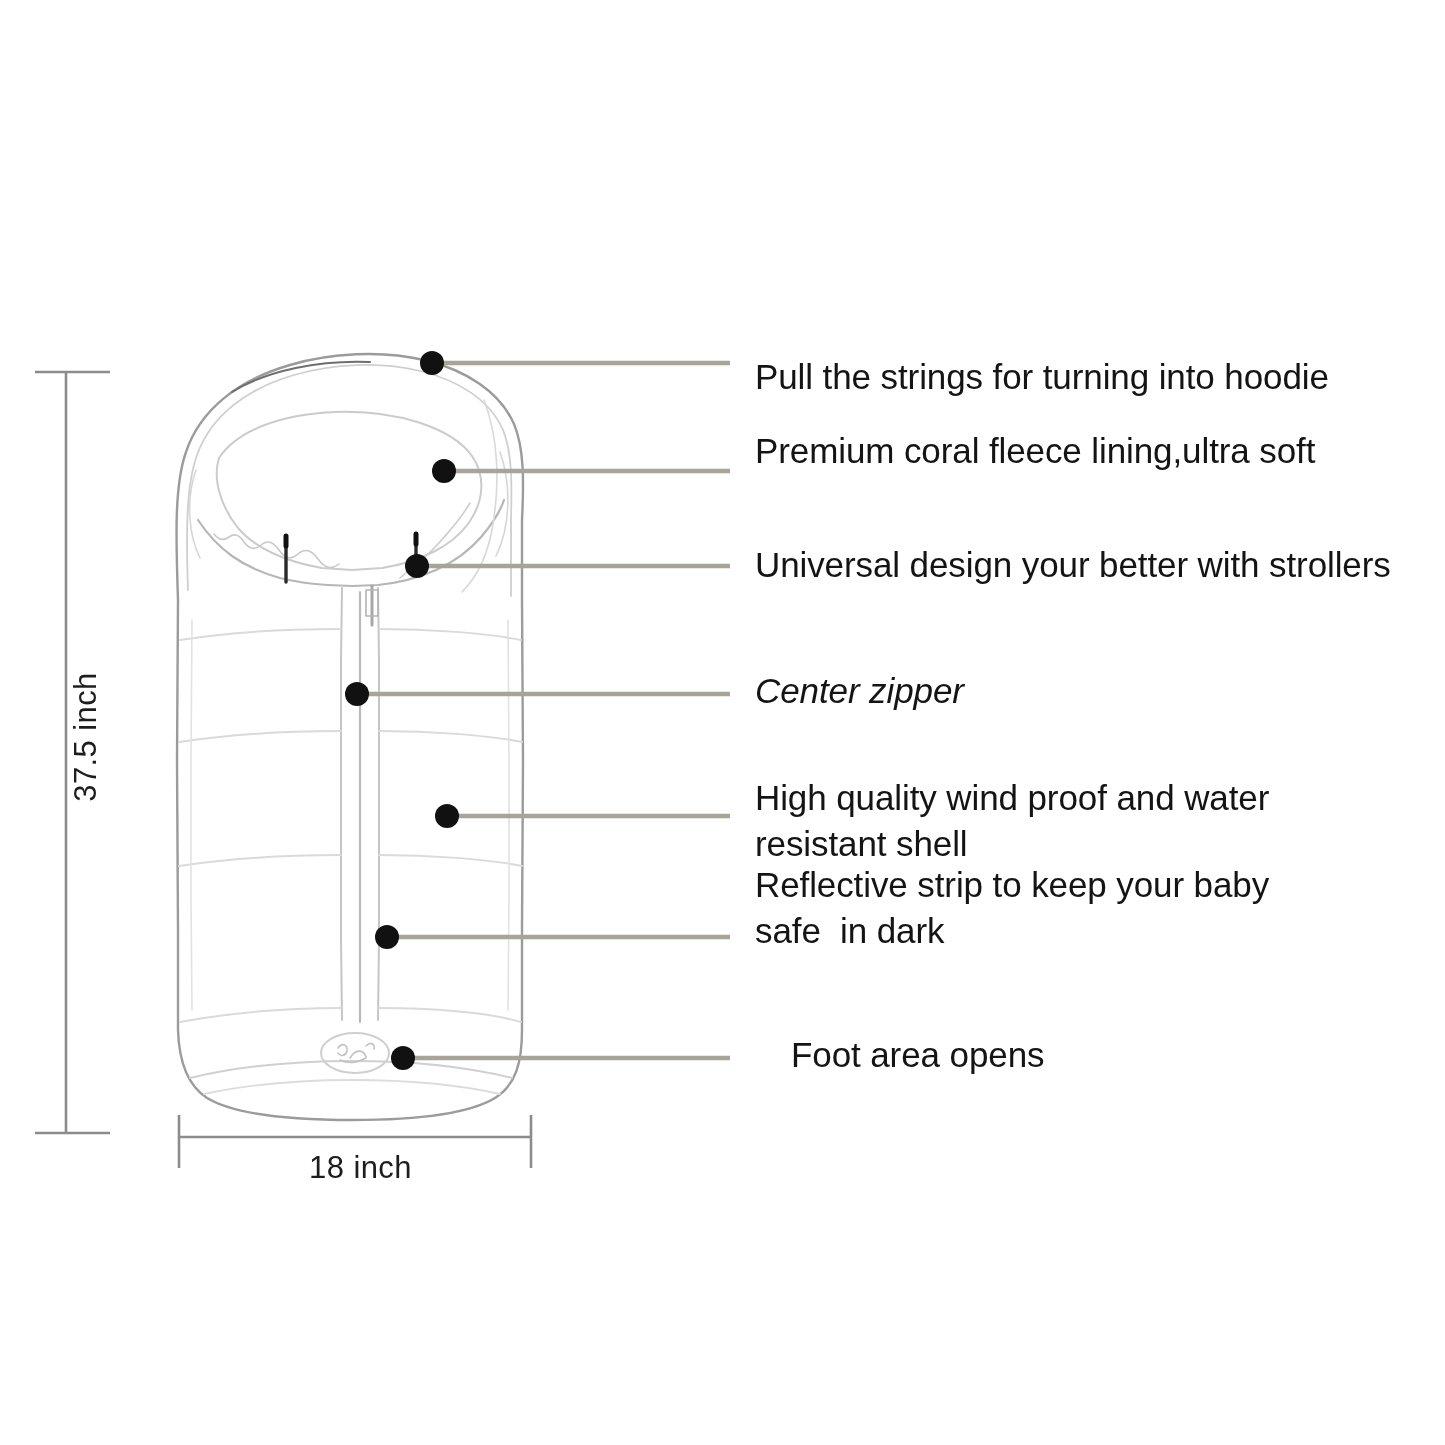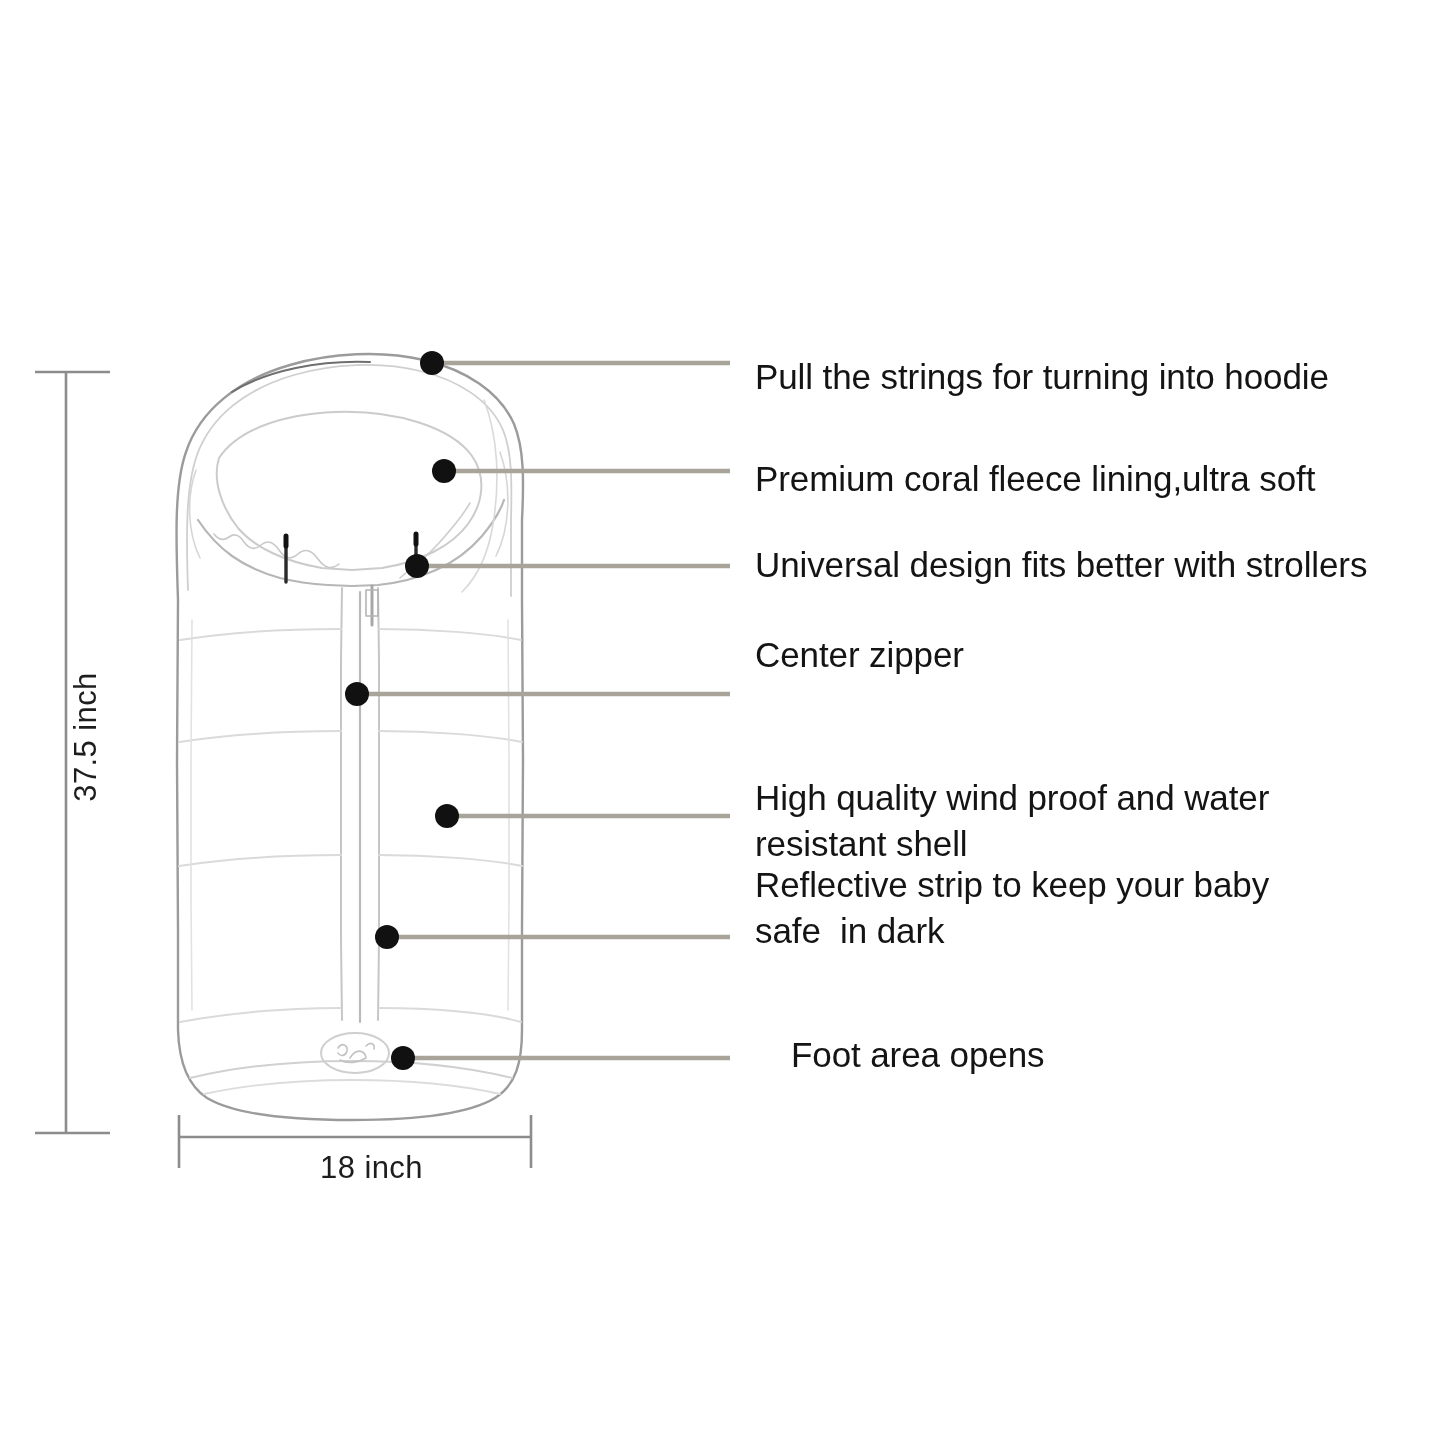--- a/index.html
+++ b/index.html
@@ -61,21 +61,21 @@
   }
   #dim-vertical-text {
     left: 68px;
     top: 622px;
     transform-origin: left top;
     transform: rotate(-90deg) translate(-100%, 0);
     width: 230px;
     text-align: center;
   }
   #dim-horizontal-text {
-    left: 195px;
+    left: 184px;
     top: 1150px;
     width: 353px;
     text-align: center;
   }
 </style>
 </head>
 <body>
 
 <div id="stage">
 
@@ -222,23 +222,23 @@
         <line x1="35" y1="1133" x2="110" y2="1133" stroke-width="2.6"></line>
         <line x1="179" y1="1137" x2="531" y2="1137" stroke-width="2.6"></line>
         <line x1="179" y1="1115" x2="179" y2="1168" stroke-width="2.6"></line>
         <line x1="531" y1="1115" x2="531" y2="1168" stroke-width="2.6"></line>
       </g>
 
   </svg>
 
   <div id="callout-text-layer">
       <div class="callout-label" style="top: 354px;">Pull the strings for turning into hoodie</div>
-      <div class="callout-label" style="top: 456px;">Premium coral fleece lining,ultra soft</div>
-      <div class="callout-label" style="top: 542px;">Universal design fits better with strollers</div>
-      <div class="callout-label" style="top: 632px;">Center zipper</div>
+      <div class="callout-label" style="top: 428px;">Premium coral fleece lining,ultra soft</div>
+      <div class="callout-label" style="top: 542px;">Universal design your better with strollers</div>
+      <div class="callout-label" style="top: 668px; font-style: italic;">Center zipper</div>
       <div class="callout-label" style="top: 775px;">High quality wind proof and water
 resistant shell</div>
       <div class="callout-label" style="top: 862px;">Reflective strip to keep your baby
 safe  in dark</div>
       <div class="callout-label" style="top: 1032px; margin-left: 36px;">Foot area opens</div>
     </div>
 
   <div class="dim-text" id="dim-vertical-text">37.5 inch</div>
 
   <div class="dim-text" id="dim-horizontal-text">18 inch</div>

